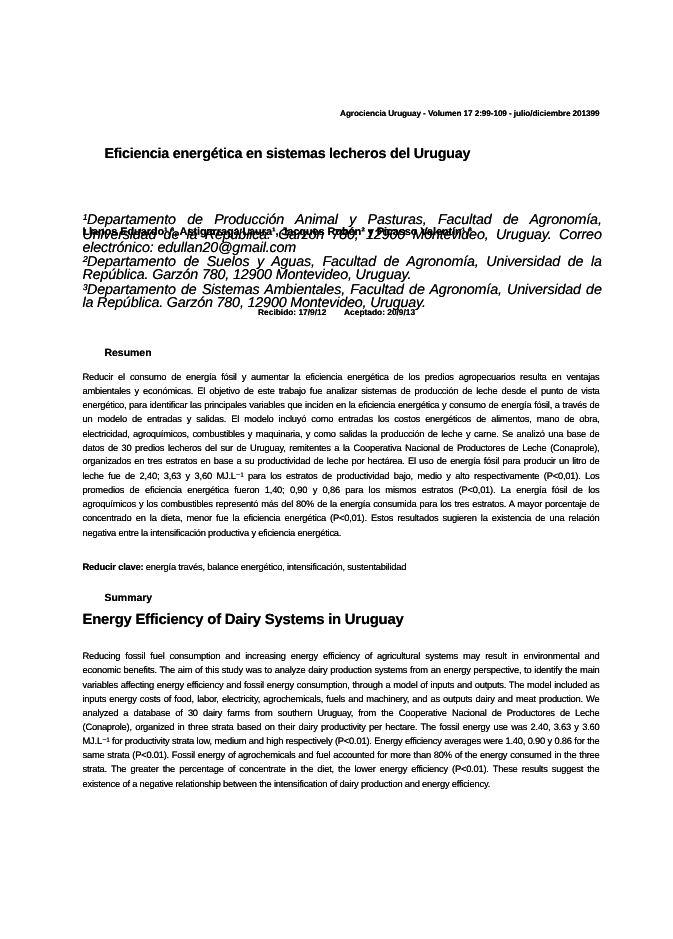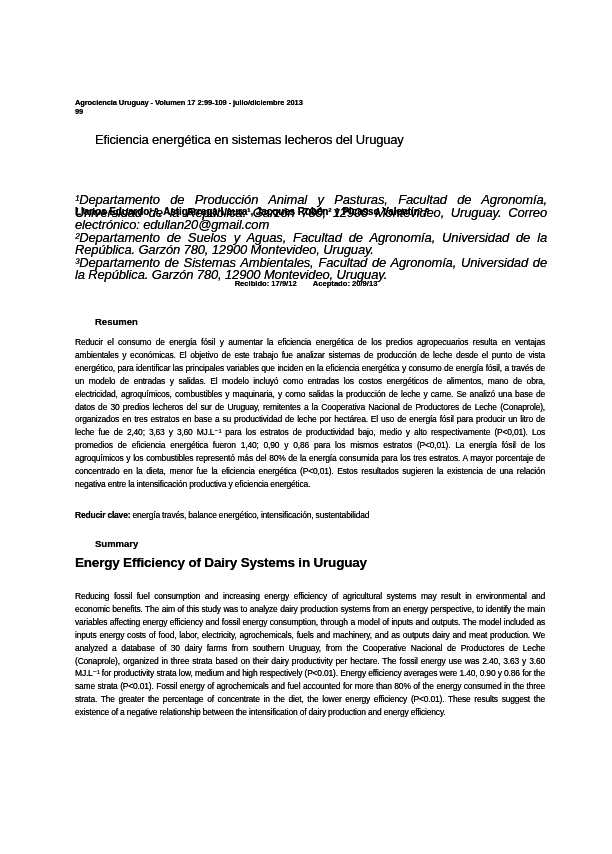--- a/index.html
+++ b/index.html
@@ -9,25 +9,25 @@
     background:#ffffff;
     outline:1px solid #e3e3e3;
     font-family:"Liberation Sans","DejaVu Sans",sans-serif;
     color:#000;
     text-shadow:0 0 0.5px rgba(0,0,0,0.85);
     overflow:hidden;
   }
   .header {
     position:absolute; left:75px; right:67px; top:98px;
     display:flex; justify-content:flex-end;
-    font-size:7.5px; font-weight:bold; letter-spacing:-0.1px;flex-direction:column;
+    font-size:7.5px; font-weight:bold; letter-spacing:-0.1px;
   }
   .title-es {
     position:absolute; left:75px; width:480px; top:132px;
-    font-size:13px; font-weight:normal; letter-spacing:-0.2px;padding-left:20px;
+    font-size:13px; font-weight:bold; letter-spacing:-0.2px;padding-left:20px;
   }
   .authors {
     position:absolute; left:75px; width:480px; top:174px;
     font-size:10px; font-weight:bold; letter-spacing:-0.1px;margin-top:32px;
   }
   .affiliations {
     position:absolute; left:75px; width:472px; top:194px;
     font-style:italic; font-size:13px; line-height:12.5px;
     letter-spacing:-0.15px; text-align:justify;
   }

